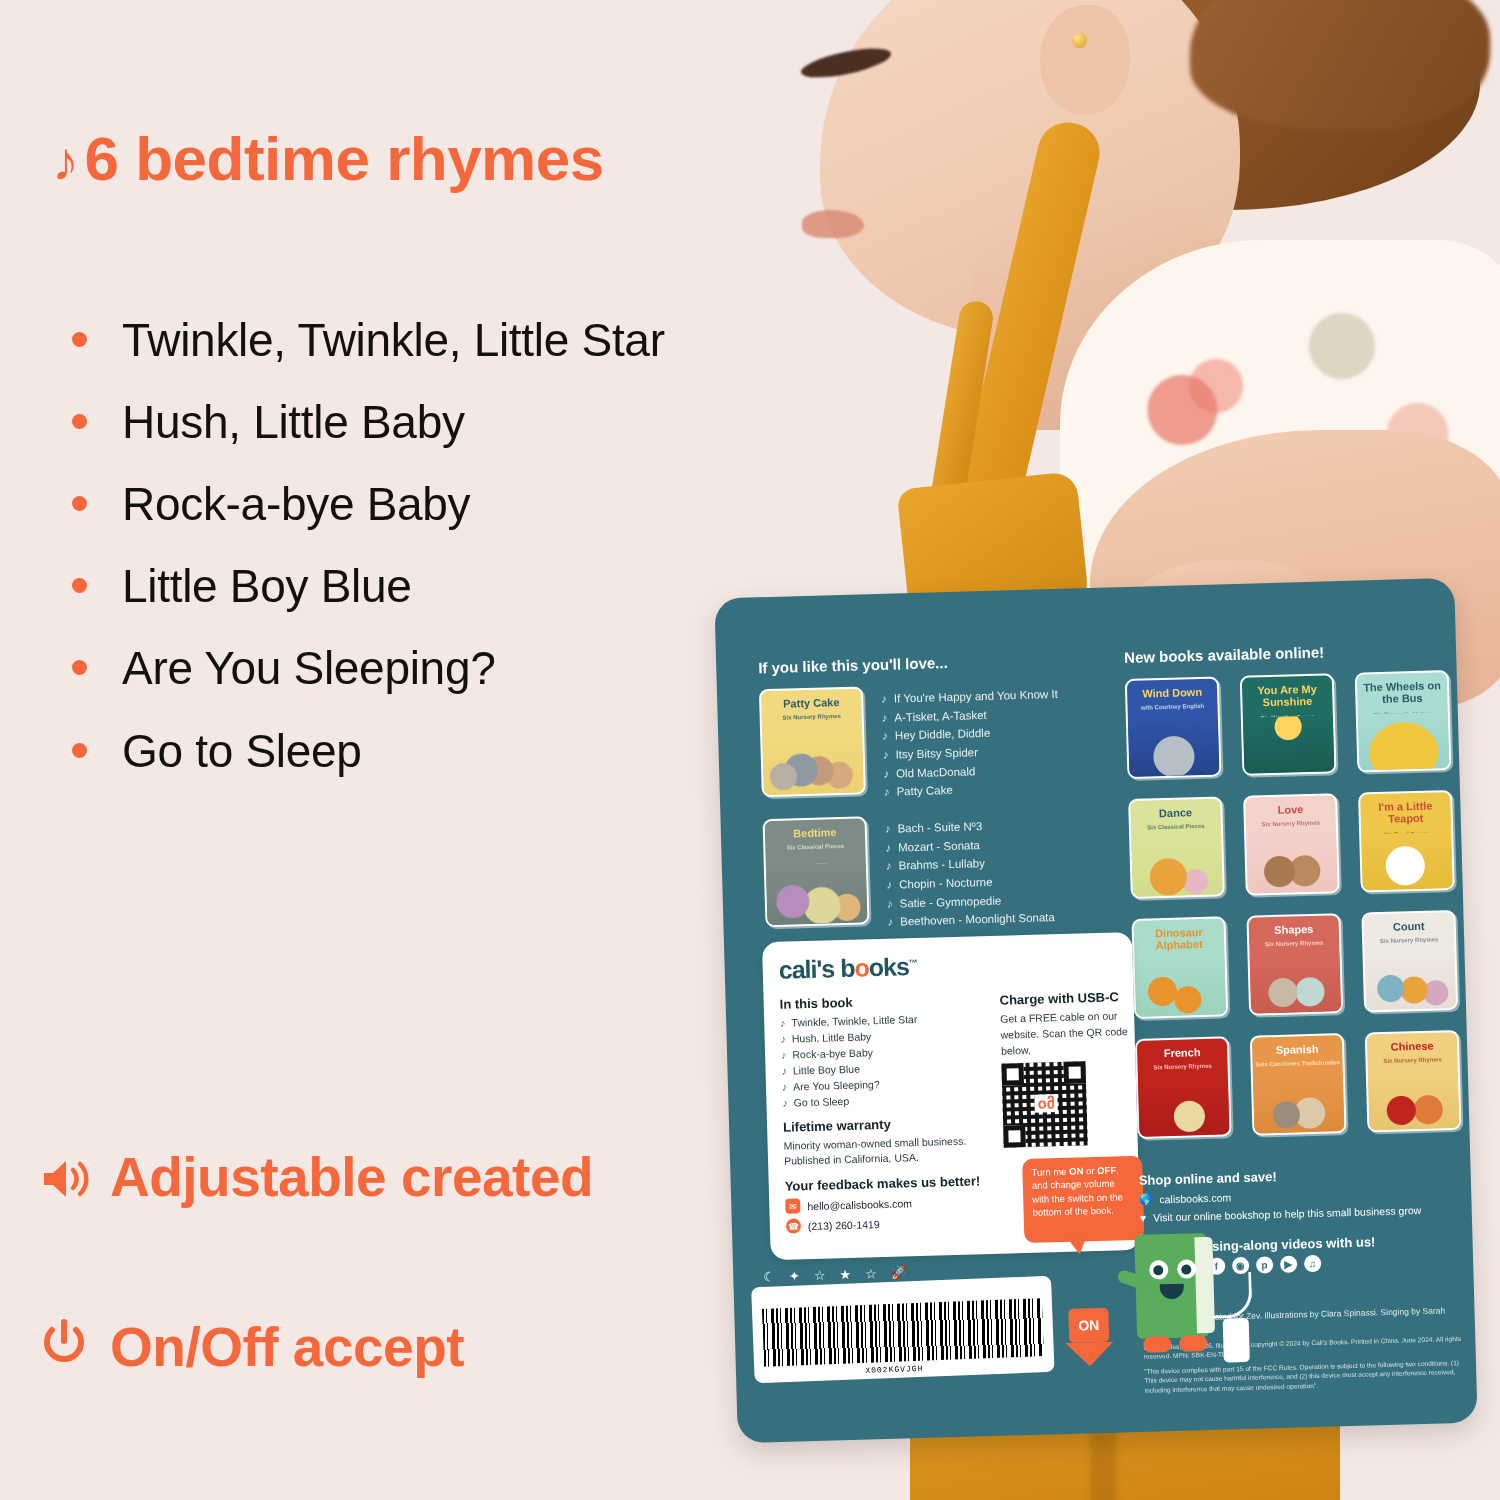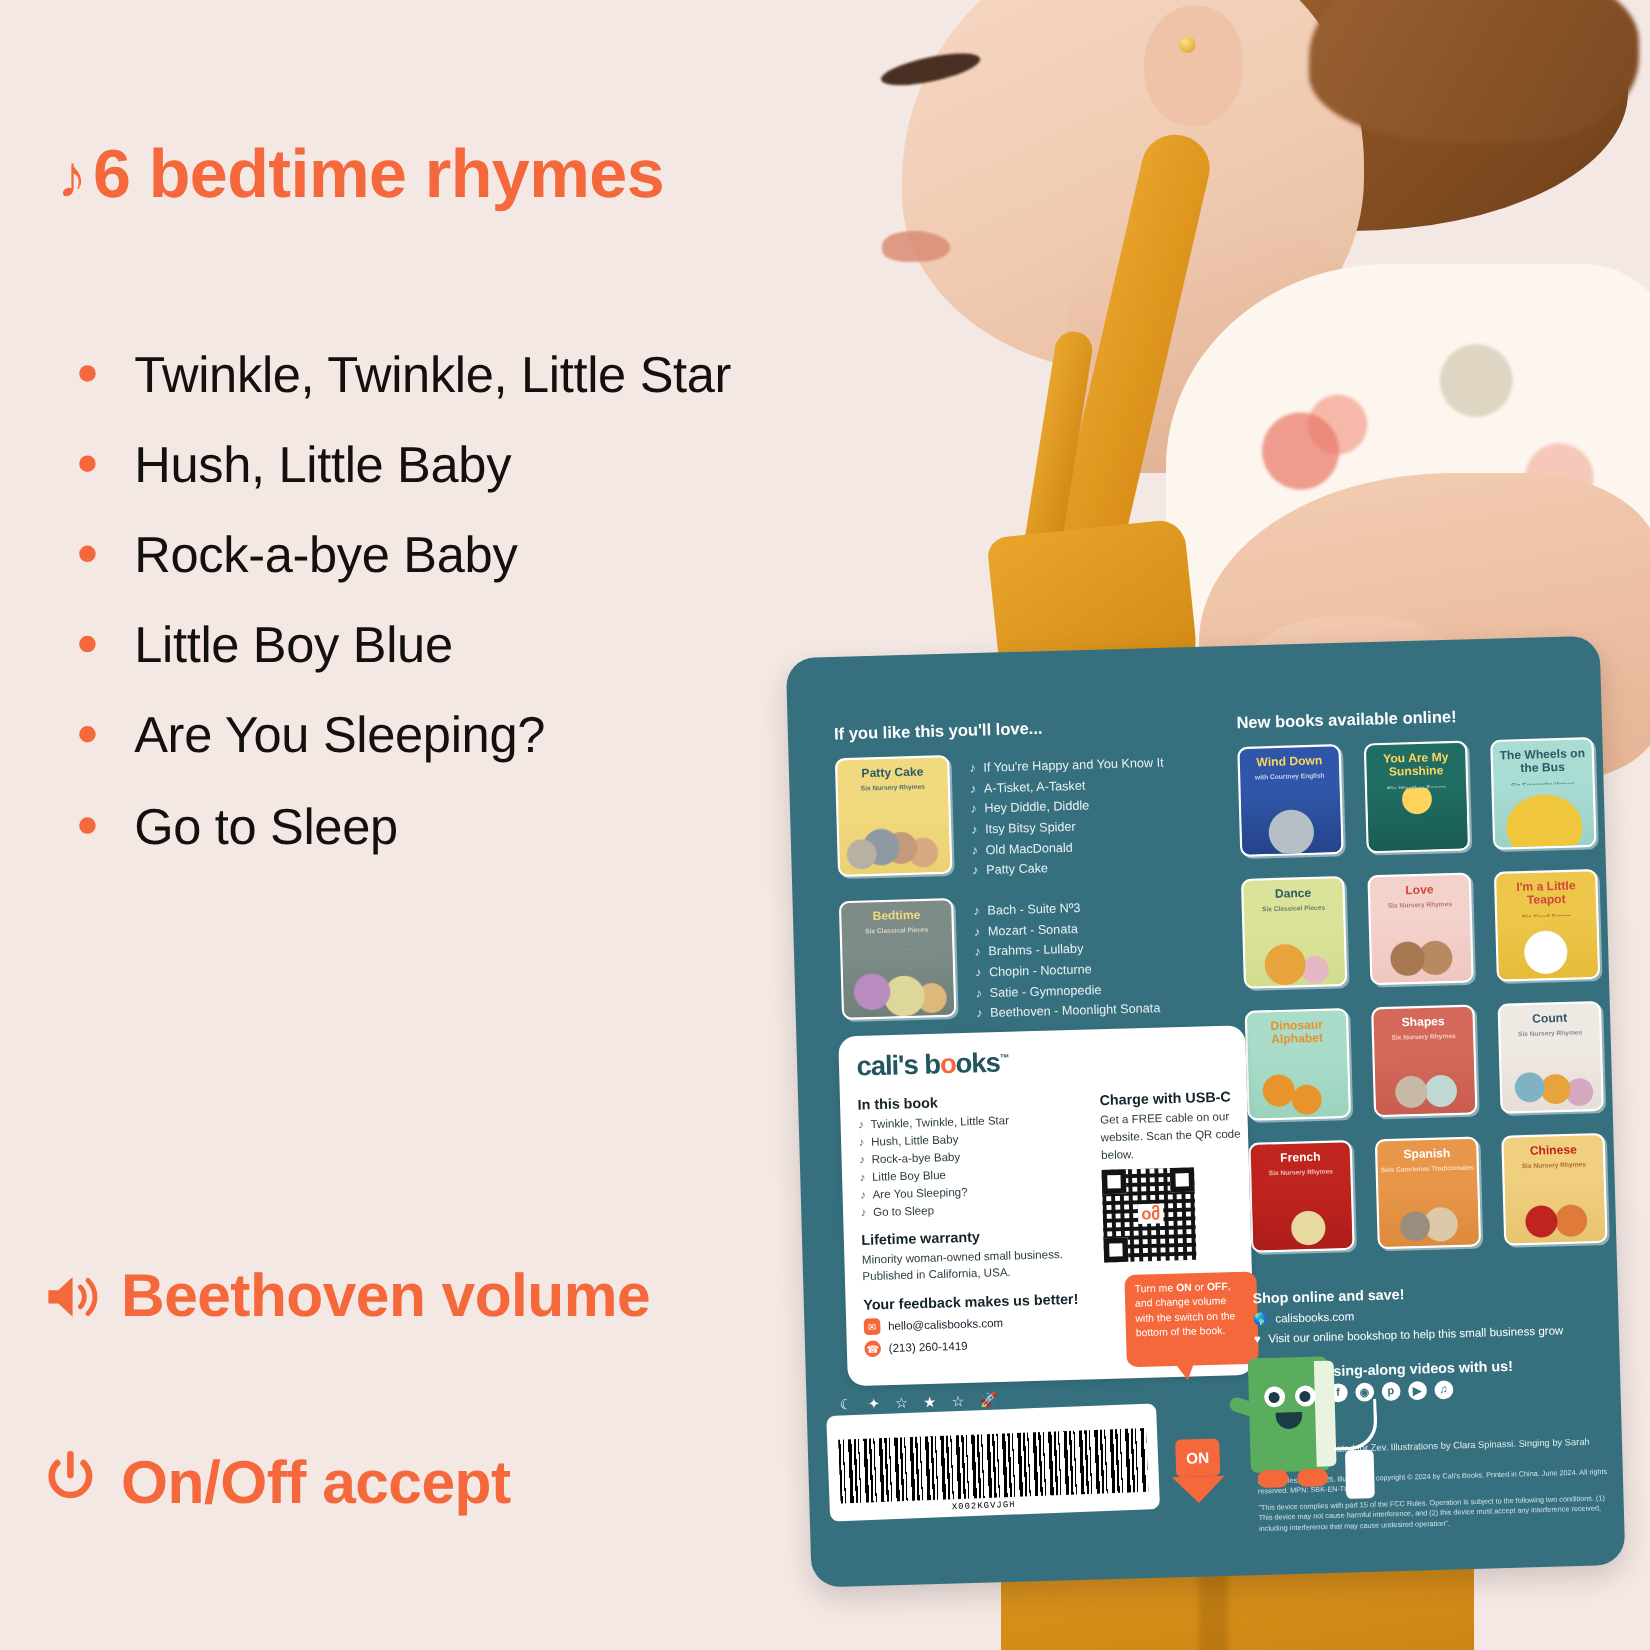--- a/index.html
+++ b/index.html
@@ -310,21 +310,21 @@
   </ul>
 
   <div class="feature" id="feat-volume">
     <span class="ficon">
       <svg width="54" height="46" viewBox="0 0 54 46">
           <path d="M4 17h9L26 5v36L13 29H4z" fill="#f4683c"></path>
           <path d="M33 14a13 13 0 010 18" stroke="#f4683c" stroke-width="4.5" fill="none" stroke-linecap="round"></path>
           <path d="M40 8a21 21 0 010 30" stroke="#f4683c" stroke-width="4.5" fill="none" stroke-linecap="round"></path>
         </svg>
     </span>
-    <span>Beethoven volume</span>
+    <span>Adjustable created</span>
   </div>
 
   <div class="feature" id="feat-power">
     <span class="ficon">
       <svg width="48" height="52" viewBox="0 0 48 52">
           <path d="M12 12a17 17 0 1024 0" stroke="#f4683c" stroke-width="6" fill="none" stroke-linecap="round"></path>
           <path d="M24 4v19" stroke="#f4683c" stroke-width="6" fill="none" stroke-linecap="round"></path>
         </svg>
     </span>
     <span>On/Off accept</span>

